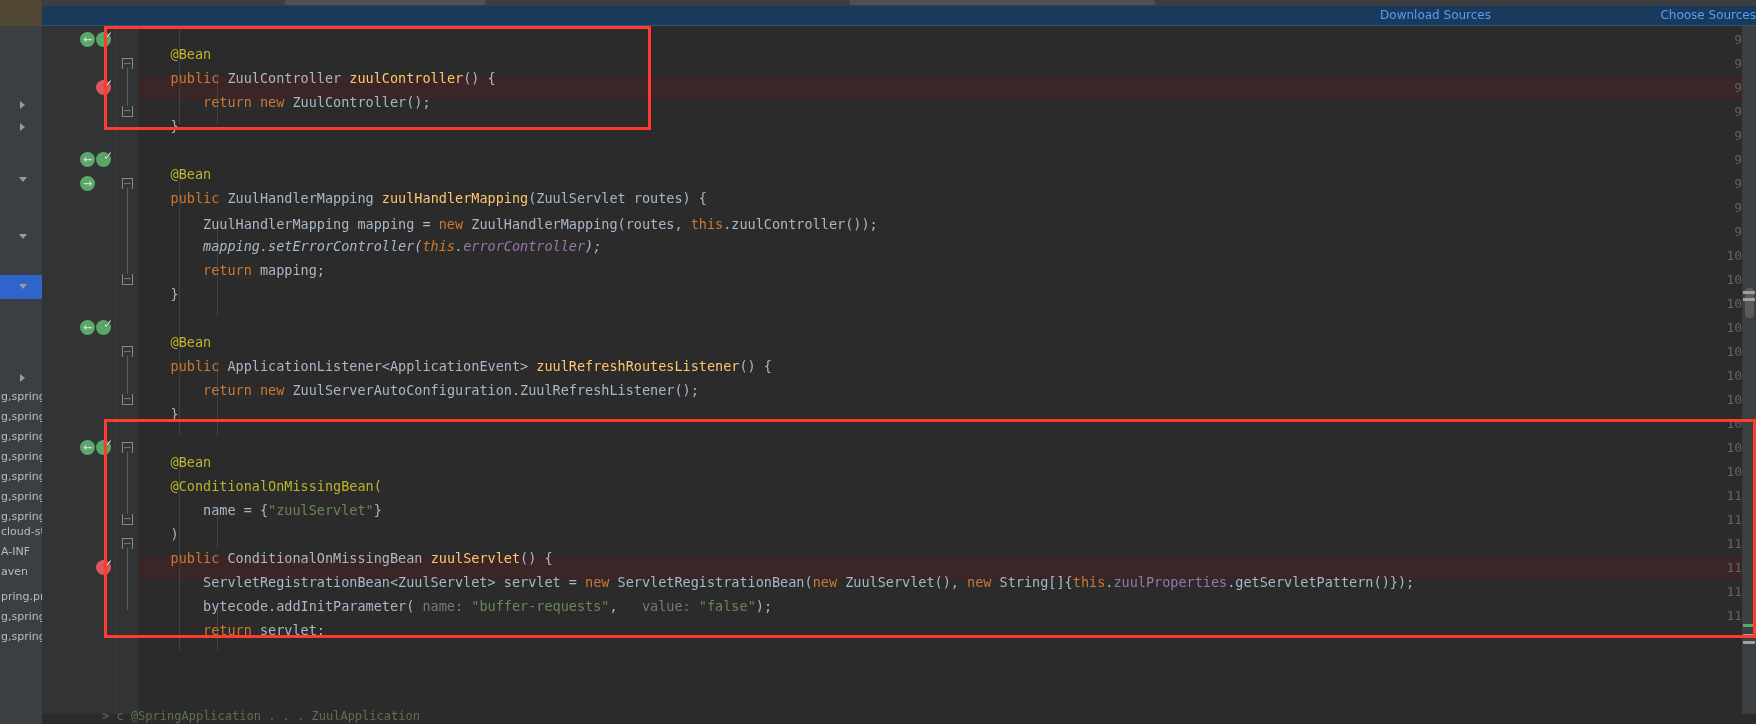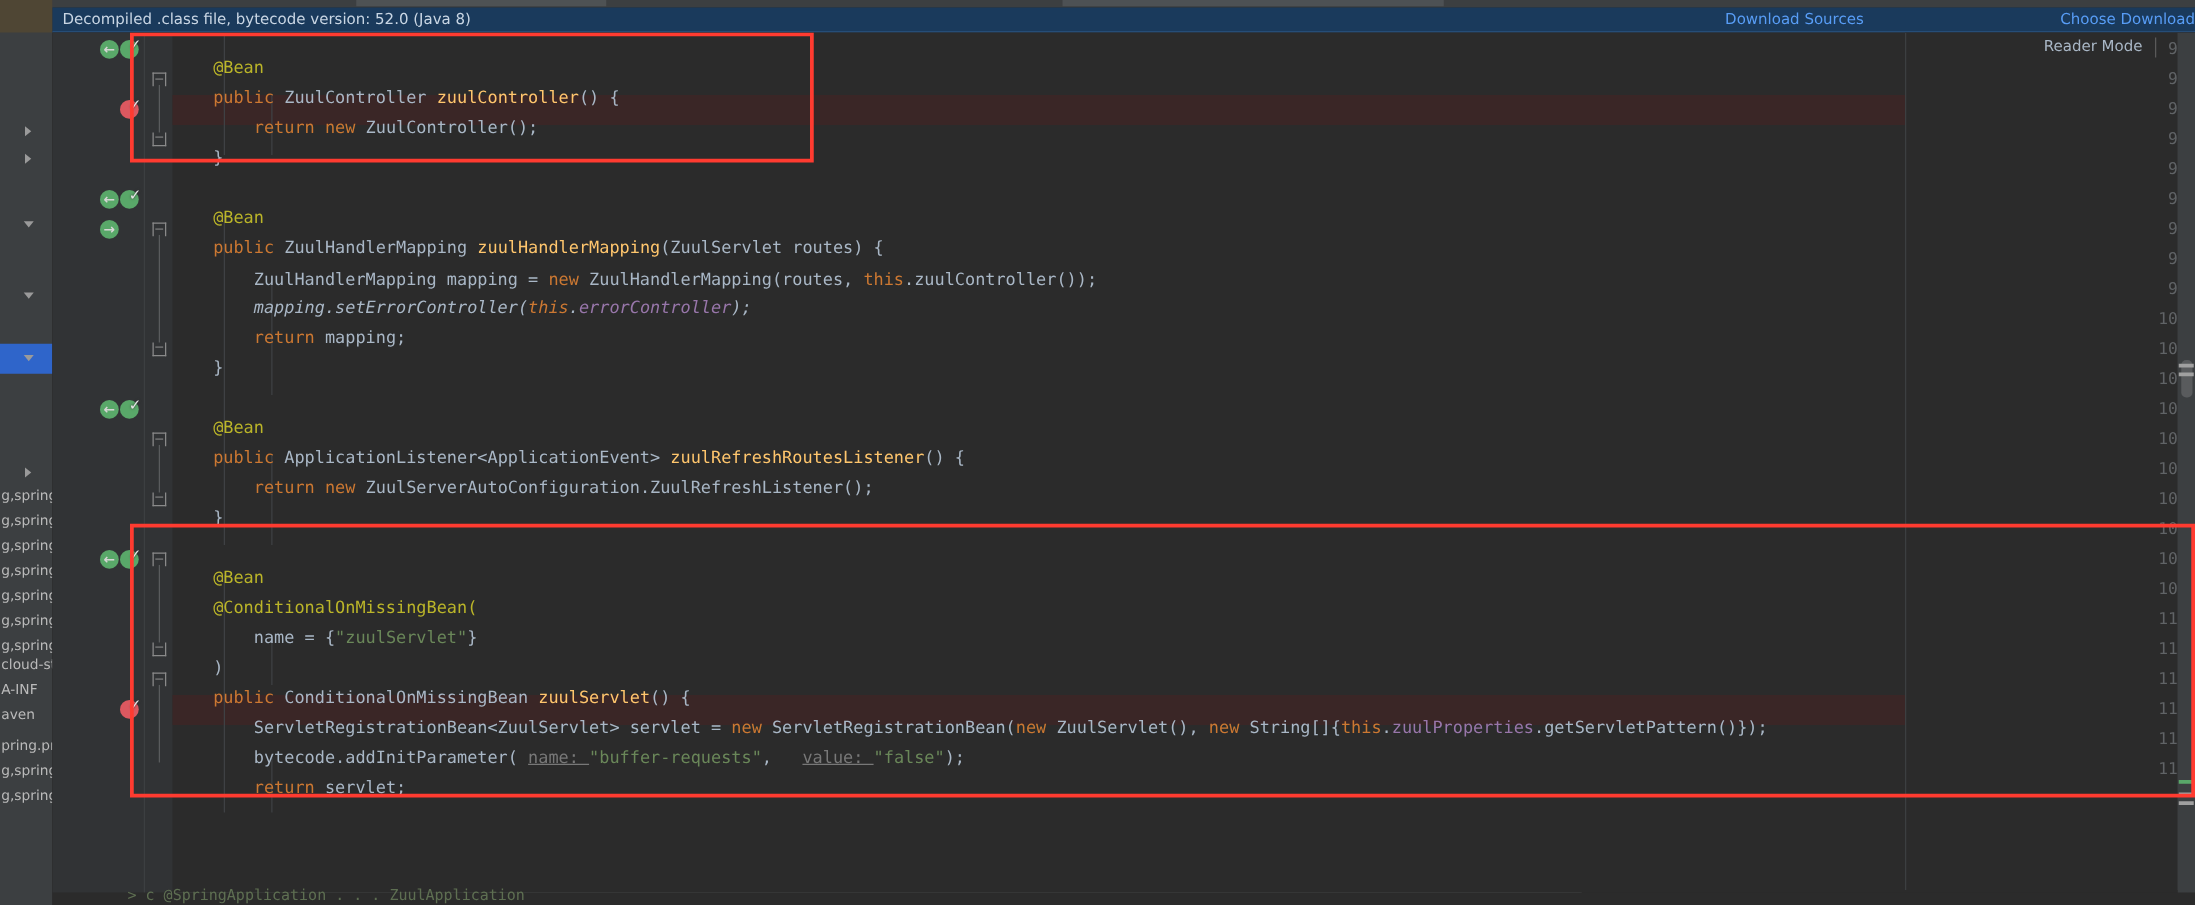--- a/index.html
+++ b/index.html
@@ -294,21 +294,21 @@
     color: #a9b7c6;
     letter-spacing: 0px;
     margin-top: 14px;
   }
   .kw   { color: #cc7832; }
   .ann  { color: #bbb529; }
   .typ  { color: #a9b7c6; }
   .mth  { color: #ffc66d; }
   .str  { color: #6a8759; }
   .fld  { color: #9876aa; }
-  .hint { color: #787878; text-decoration: underline; }
+  .hint { color: #787878; }
   .plain{ color: #a9b7c6; }
 
   .linehl {
     position: absolute;
     left: 96px;
     right: 14px;
     height: 24px;
     background: #3a2626;
   }
 
@@ -408,23 +408,22 @@
       <div class="sliver-row" style="top: 605px;">
         <span class="lbl">g,spring</span>
       </div>
       <div class="sliver-row" style="top: 625px;">
         <span class="lbl">g,spring</span>
       </div>
     </div>
 </div>
 
 <div class="banner">
-  <span class="msg">Decompiled .class file, bytecode version: 52.0 (Java 8)</span>
   <span class="link dl">Download Sources</span>
-  <span class="link ch">Choose Download</span>
+  <span class="link ch">Choose Sources</span>
 </div>
 
 <div class="editor">
 
   <div class="gutter"></div>
   <div class="fold-strip"></div>
 
   <div id="line-highlights">
       <div class="linehl" style="top: 50px;"></div>
       <div class="linehl" style="top: 530px;"></div>
@@ -435,24 +434,20 @@
       <div class="indent-guide" style="left: 137px; top: 146px; height: 144px;"></div>
       <div class="indent-guide" style="left: 137px; top: 290px; height: 120px;"></div>
       <div class="indent-guide" style="left: 137px; top: 434px; height: 190px;"></div>
       <div class="indent-guide" style="left: 175px; top: 50px; height: 48px;"></div>
       <div class="indent-guide" style="left: 175px; top: 194px; height: 96px;"></div>
       <div class="indent-guide" style="left: 175px; top: 338px; height: 72px;"></div>
       <div class="indent-guide" style="left: 175px; top: 482px; height: 40px;"></div>
       <div class="indent-guide" style="left: 175px; top: 578px; height: 46px;"></div>
     </div>
 
-  <div class="reader-bar">
-    <span class="reader-label">Reader Mode</span>
-    <span class="reader-sep"></span>
-  </div>
 
   <div id="gutter-rows">
       <div class="row" style="top: 2px;">
         <div class="lnum">91</div>
         <div class="gicon o1">
           <div class="circ green"></div>
           <div class="glyph">←</div>
         </div>
         <div class="gicon o2">
           <div class="circ green"></div>

